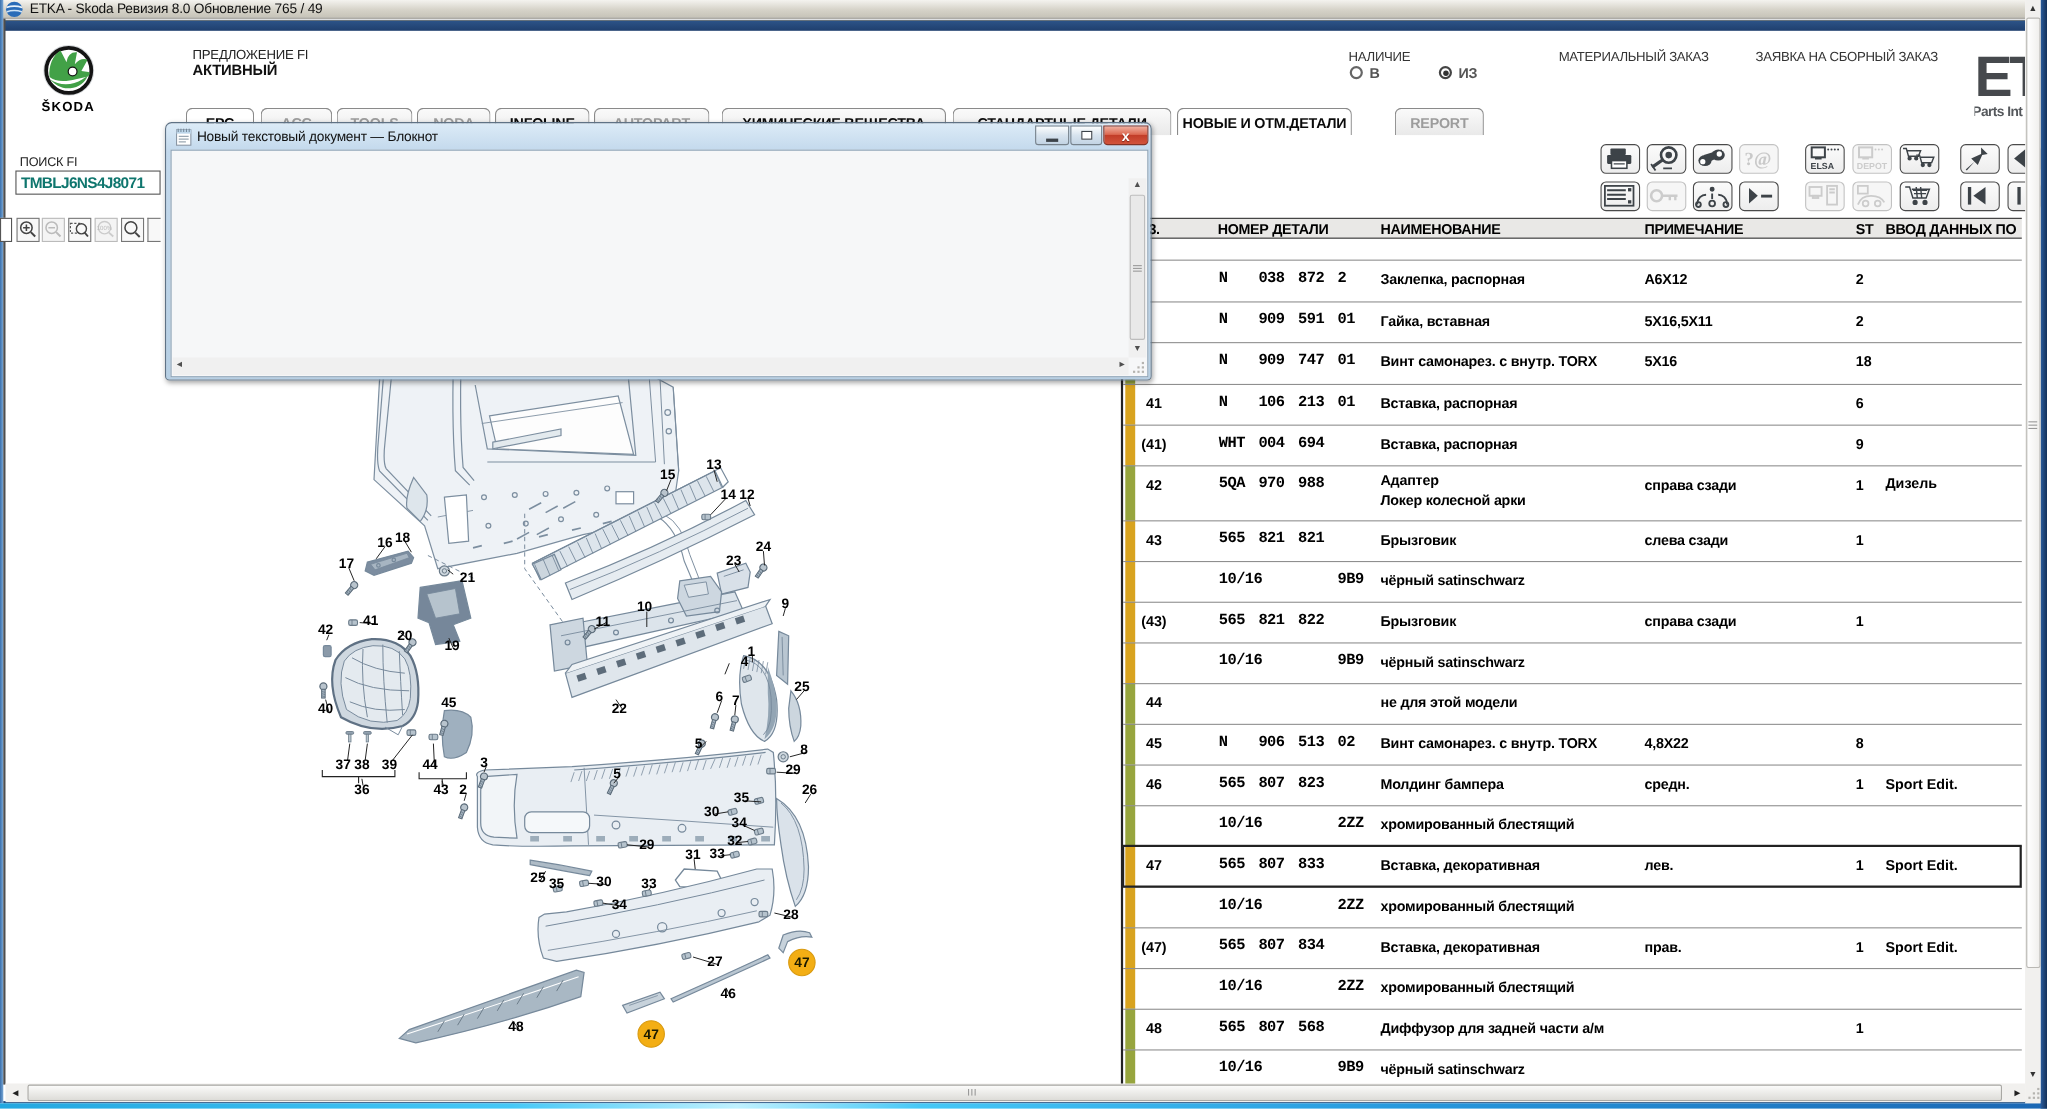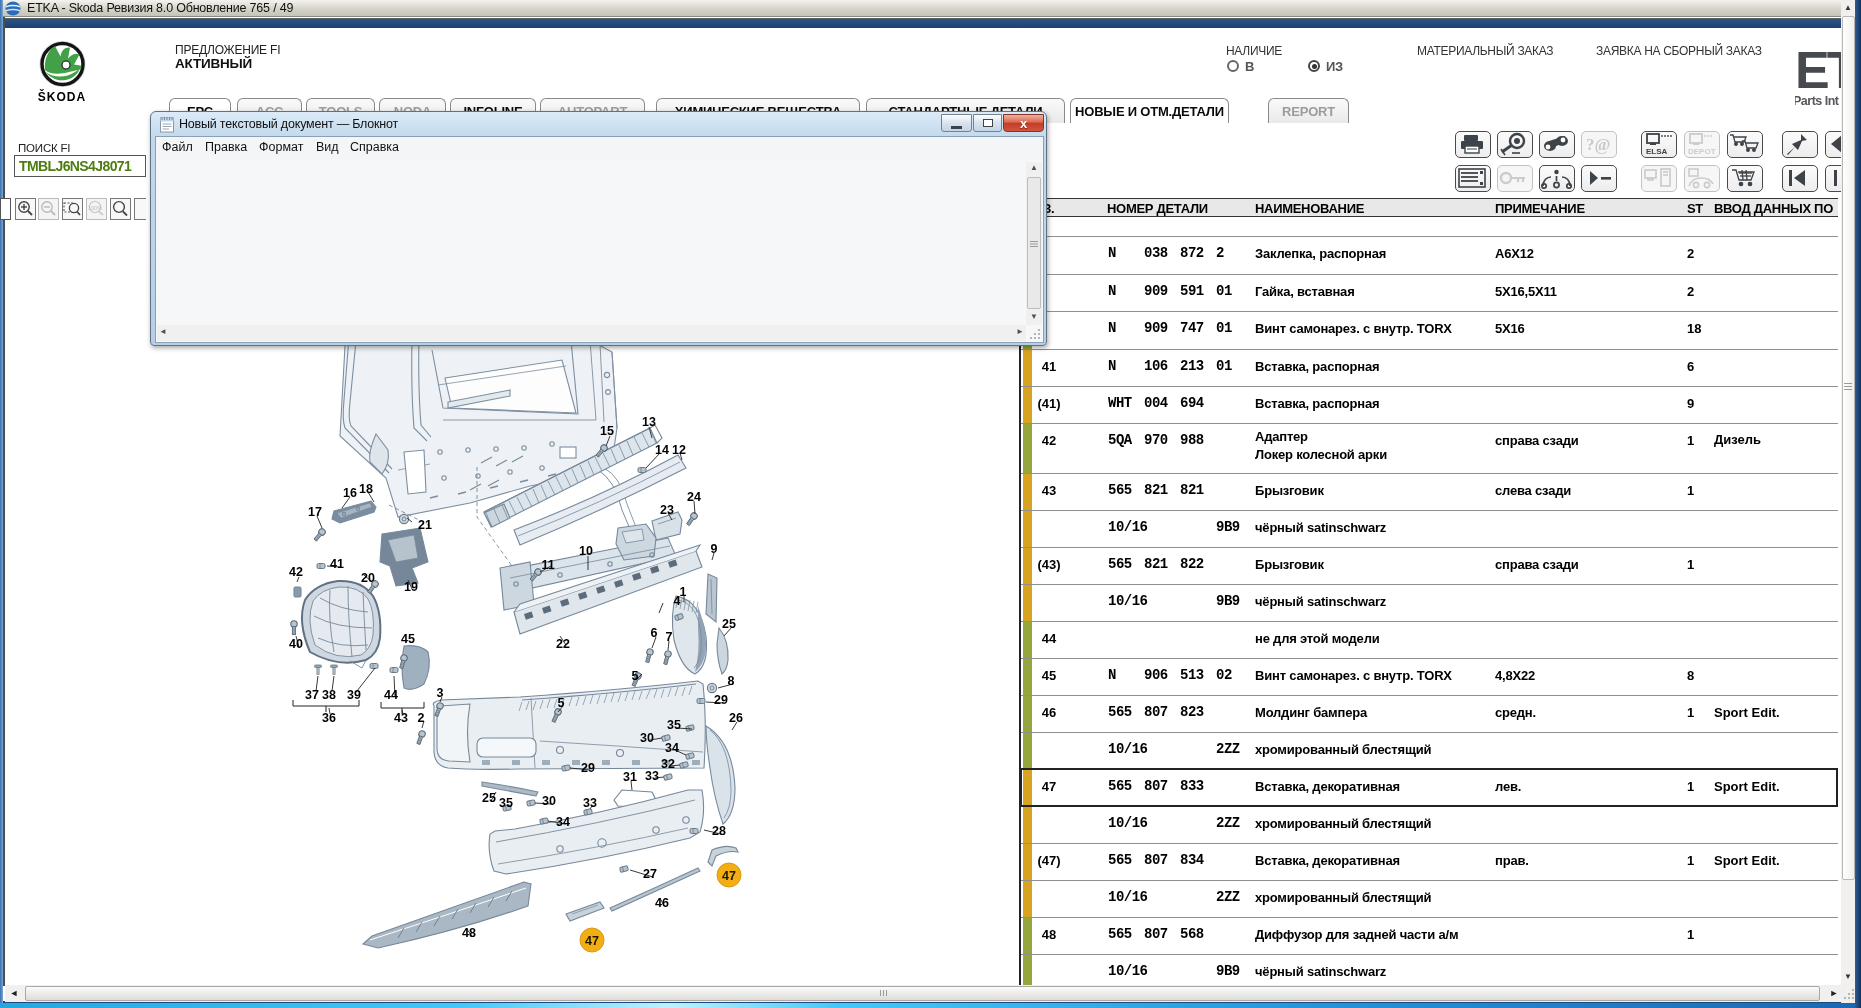--- a/index.html
+++ b/index.html
@@ -39,21 +39,21 @@
 #etka-logo .big{position:absolute;left:0;top:-8px;font-size:52px;font-weight:bold;color:#46494d;letter-spacing:-3px}
 #etka-logo .sub{position:absolute;left:-2px;top:46px;font-size:12.5px;font-weight:bold;color:#55585c;letter-spacing:-0.5px;white-space:nowrap}
 
 .tab{position:absolute;top:98px;height:25px;border:1.5px solid #8a8a8a;border-bottom:none;border-radius:6px 6px 0 0;background:linear-gradient(#fafafa,#e9e9e9);text-align:center;font-weight:bold;font-size:13px;color:#0a0a0a;letter-spacing:-0.2px}
 .tab span{display:inline-block;margin-top:5px;white-space:nowrap}
 .tab.grey{color:#9c9c9c}
 .tab.white{background:#fff}
 
 #poisk{left:18px;top:142px;font-size:11.5px;color:#222;letter-spacing:-0.2px}
 #searchbox{left:14px;top:155px;width:132px;height:22px;border:1.5px solid #555;background:#fff}
-#searchbox span{position:absolute;left:4px;top:2px;font-size:14px;font-weight:bold;letter-spacing:-0.6px;color:#4d7c0f;white-space:nowrap}
+#searchbox span{position:absolute;left:4px;top:2px;font-size:14px;font-weight:bold;letter-spacing:-0.6px;color:#0f766e;white-space:nowrap}
 
 .zb{position:absolute;top:198px;width:21px;height:22px;border:1.5px solid #777;background:#f8f8f8}
 .zb.pale{border-color:#bbb;background:#f4f4f4}
 
 #tblline{left:1019px;top:198px;width:2px;height:793px;background:#222}
 #thead{left:1021px;top:198px;width:817px;height:19px;background:#e9e8e6;border-top:1.5px solid #333;border-bottom:1.5px solid #333}
 .th{position:absolute;top:2px;font-size:13px;font-weight:bold;color:#000;letter-spacing:-0.3px;white-space:nowrap}
 .rline{position:absolute;left:1021px;width:817px;height:1px;background:#8f8f8f}
 .cbar{position:absolute;left:1023px;width:9px}
 .gold{background:#d8a31f}
@@ -863,27 +863,20 @@
   <div class="a" style="left:790px;top:2px;width:31px;height:18px;background:linear-gradient(#fdfefe,#d7e3ee 50%,#c3d4e4);border:1px solid #77828c;border-radius:0 0 3px 3px">
       <div class="a" style="left:9px;top:11px;width:11px;height:3px;background:#3c434a"></div>
     </div>
   <div class="a" style="left:822px;top:2px;width:29px;height:18px;background:linear-gradient(#fdfefe,#d7e3ee 50%,#c3d4e4);border:1px solid #77828c;border-radius:0 0 3px 3px">
       <div class="a" style="left:8.5px;top:4px;width:10px;height:8px;border:1.6px solid #3c434a;background:#fff"></div>
     </div>
   <div class="a" style="left:852px;top:2px;width:41px;height:18px;background:linear-gradient(#f0b0a0,#dc6951 45%,#c23d28 50%,#d2543c);border:1px solid #843326;border-radius:0 0 4px 4px;text-align:center">
       <span style="position:absolute;left:0;right:0;top:0.5px;color:#fff;font-weight:bold;font-size:13px;text-shadow:0 1px 1px #7a2418">x</span>
     </div>
   <div class="inner"></div>
-  <div class="menu">
-    <span style="left:6px">Файл</span>
-      <span style="left:49px">Правка</span>
-      <span style="left:103px">Формат</span>
-      <span style="left:160px">Вид</span>
-      <span style="left:194px">Справка</span>
-  </div>
 
   <div class="a" style="left:875px;top:50px;width:16px;height:163px;background:#f0f0f0">
     <span style="position:absolute;left:0;top:1px;width:16px;text-align:center;font-size:8px;color:#505050">▲</span>
     <div style="position:absolute;left:0.5px;top:15px;width:14px;height:132px;background:#e9e9e9;border:1px solid #bdbdbd;border-radius:2px"></div>
     <div style="position:absolute;left:4px;top:79px;width:8px;height:1px;background:#9a9a9a;box-shadow:0 2.5px 0 #9a9a9a,0 5px 0 #9a9a9a"></div>
     <span style="position:absolute;left:0;top:150px;width:16px;text-align:center;font-size:8px;color:#505050">▼</span>
   </div>
 
   <div class="a" style="left:6px;top:213px;width:869px;height:16px;background:#f0f0f0">
     <span style="position:absolute;left:2px;top:2px;font-size:8px;color:#505050">◄</span>

